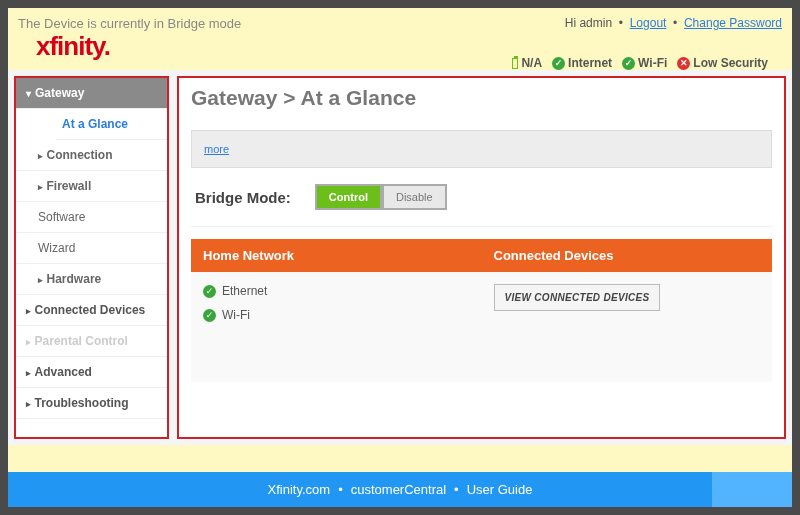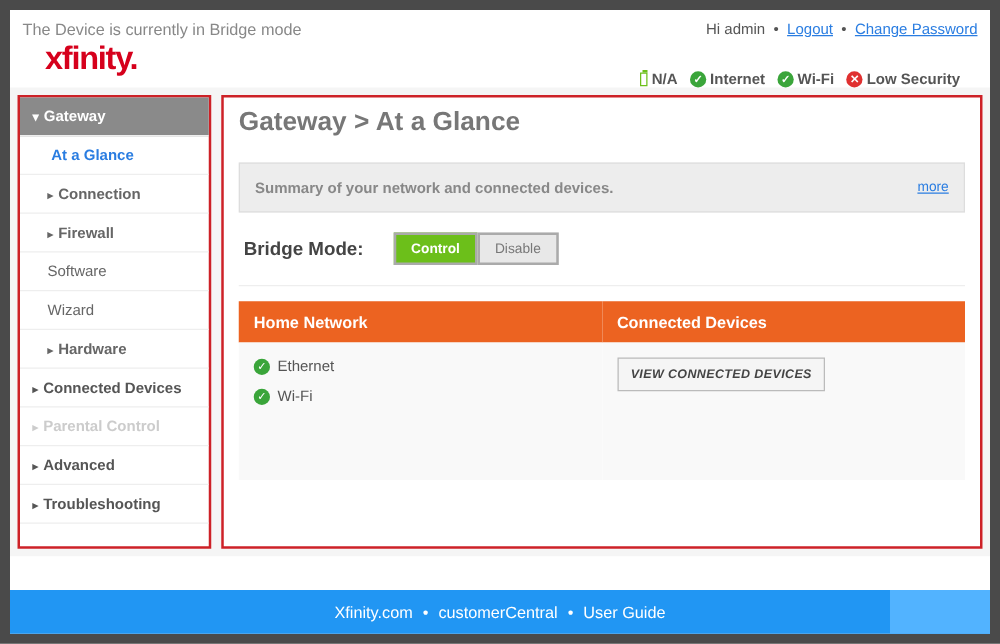--- a/index.html
+++ b/index.html
@@ -1,32 +1,32 @@
 <!DOCTYPE html>
 <html><head>
 <meta charset="utf-8">
 <style>
   * { box-sizing: border-box; margin: 0; padding: 0; }
   body { font-family: Arial, Helvetica, sans-serif; font-size: 13px; background: #4a4a4a; width: 800px; height: 515px; overflow: hidden; }
   .outer { padding: 8px; width: 800px; height: 515px; }
-  .inner { background: #ffffff; width: 100%; height: 100%; position: relative; }
+  .inner { background: #fef9c3; width: 100%; height: 100%; position: relative; }
   .topbar { padding: 8px 10px 0 10px; display: flex; justify-content: space-between; }
   .bridge-msg { color: #888; font-size: 13px; }
   .user-links { font-size: 12px; color: #555; }
   .user-links a { color: #2a7de1; text-decoration: underline; }
   .status-row { display: flex; justify-content: flex-end; gap: 10px; padding: 6px 12px 0 0; font-size: 12px; align-items: center; }
   .status-item { display: flex; align-items: center; gap: 3px; font-weight: bold; color: #555; }
   .logo-row { padding: 0 0 8px 16px; }
   .logo { font-weight: bold; font-size: 26px; color: #d6001c; letter-spacing: -1px; position: relative; }
   .logo::after { content: ""; }
   .body-area { display: flex; background: #f5f5f5; padding: 6px; gap: 8px; height: 375px; }
   .sidebar { width: 155px; background: #fff; border: 2px solid #cd2127; }
   .nav-item { padding: 8px 10px; color: #555; font-weight: bold; font-size: 12px; border-bottom: 1px solid #eee; cursor: pointer; }
   .nav-item.expanded { background: #8a8a8a; color: #fff; }
-  .nav-item.sub { padding-left: 25px; font-weight: bold; color: #2a7de1; }
+  .nav-item.sub { padding-left: 6px; font-weight: bold; color: #2a7de1; margin-left: 40px; }
   .nav-item.sub2 { padding-left: 22px; font-weight: bold; color: #666; }
   .nav-item.sub2n { padding-left: 22px; font-weight: normal; color: #666; }
   .nav-item.disabled { color: #ccc; }
   .caret::before { content: "▸"; font-size: 9px; margin-right: 4px; color: inherit; }
   .caret-down::before { content: "▾"; font-size: 10px; margin-right: 4px; color: inherit; }
   .main { flex: 1; background: #fff; border: 2px solid #cd2127; padding: 8px 12px; }
   .page-title { color: #777; font-size: 21px; font-weight: bold; margin-bottom: 20px; }
   .summary-box { background: #ededed; border: 1px solid #ddd; padding: 12px; color: #888; font-size: 12px; font-weight: bold; display: flex; justify-content: space-between; align-items: center; }
   .more-link { color: #2a7de1; font-size: 11px; font-weight: normal; text-decoration: underline; }
   .bridge-row { padding: 16px 4px; display: flex; align-items: center; gap: 24px; border-bottom: 1px solid #eee; }
@@ -101,21 +101,20 @@
         <div class="nav-item sub2 caret"><span>Hardware</span></div>
         <div class="nav-item caret"><span>Connected Devices</span></div>
         <div class="nav-item disabled caret"><span>Parental Control</span></div>
         <div class="nav-item caret"><span>Advanced</span></div>
         <div class="nav-item caret"><span>Troubleshooting</span></div>
       </div>
 
       <div class="main">
         <div class="page-title">Gateway &gt; At a Glance</div>
         <div class="summary-box">
-          <span>Summary of your network and connected devices.</span>
           <a href="#" class="more-link">more</a>
         </div>
         <div class="bridge-row">
           <span class="bridge-label">Bridge Mode:</span>
           <div class="toggle-group">
             <button class="btn-enable">Control</button>
             <button class="btn-disable">Disable</button>
           </div>
         </div>
         <div class="panels">

